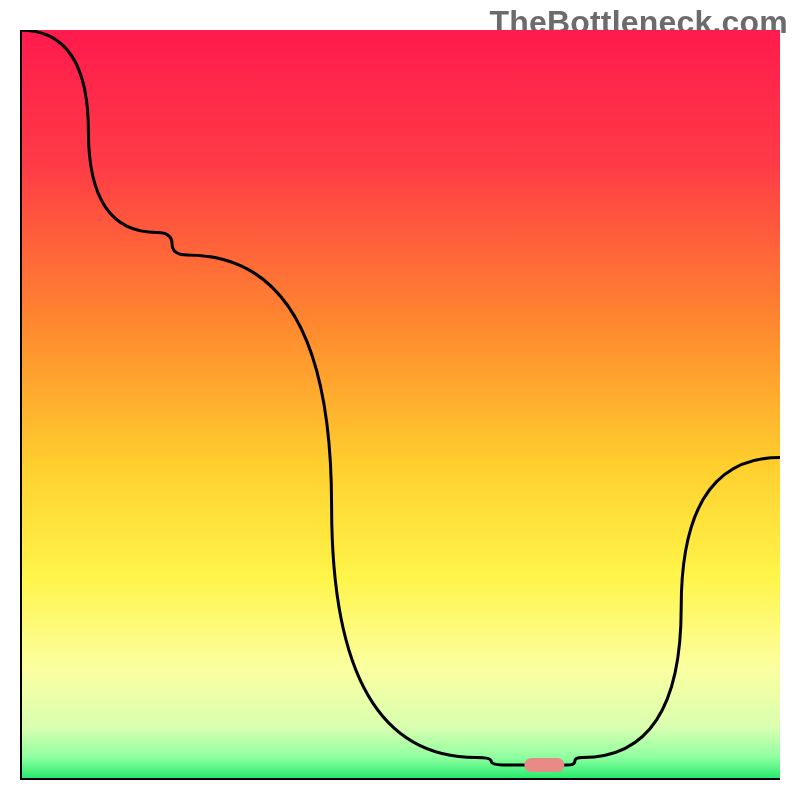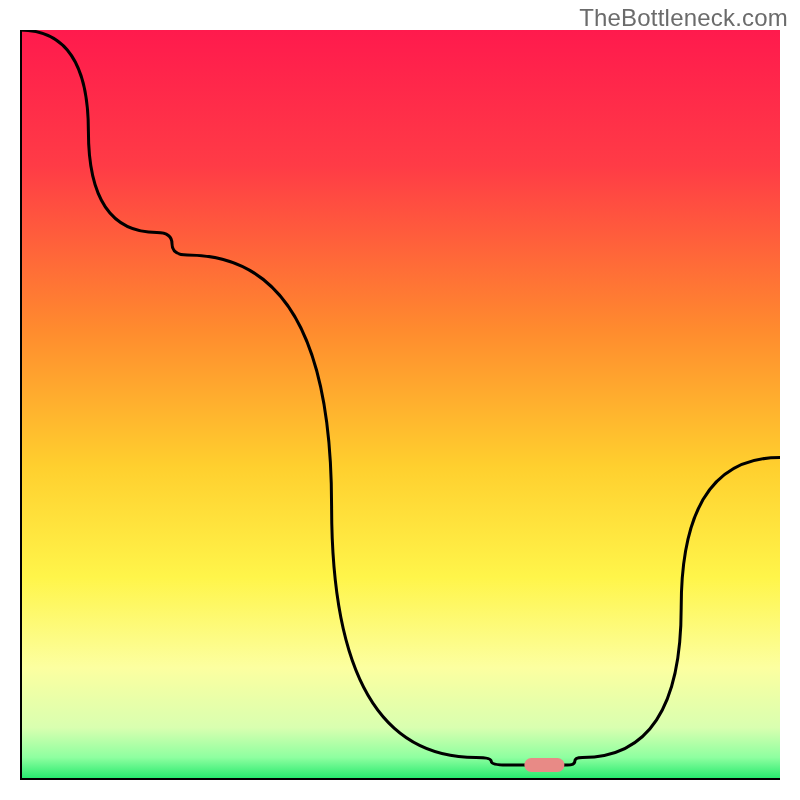--- a/index.html
+++ b/index.html
@@ -12,23 +12,23 @@
   }
   .container {
     position: relative;
     width: 800px;
     height: 800px;
   }
   .watermark {
     position: absolute;
     top: 4px;
     right: 12px;
-    font-size: 24px;
+    font-size: 32px;
     color: #6b6b6b;
-    font-weight: 400;
+    font-weight: 700;
     letter-spacing: 0.2px;
   }
   .plot-area {
     position: absolute;
     left: 20px;
     top: 30px;
     width: 760px;
     height: 750px;
     box-sizing: border-box;
   }

